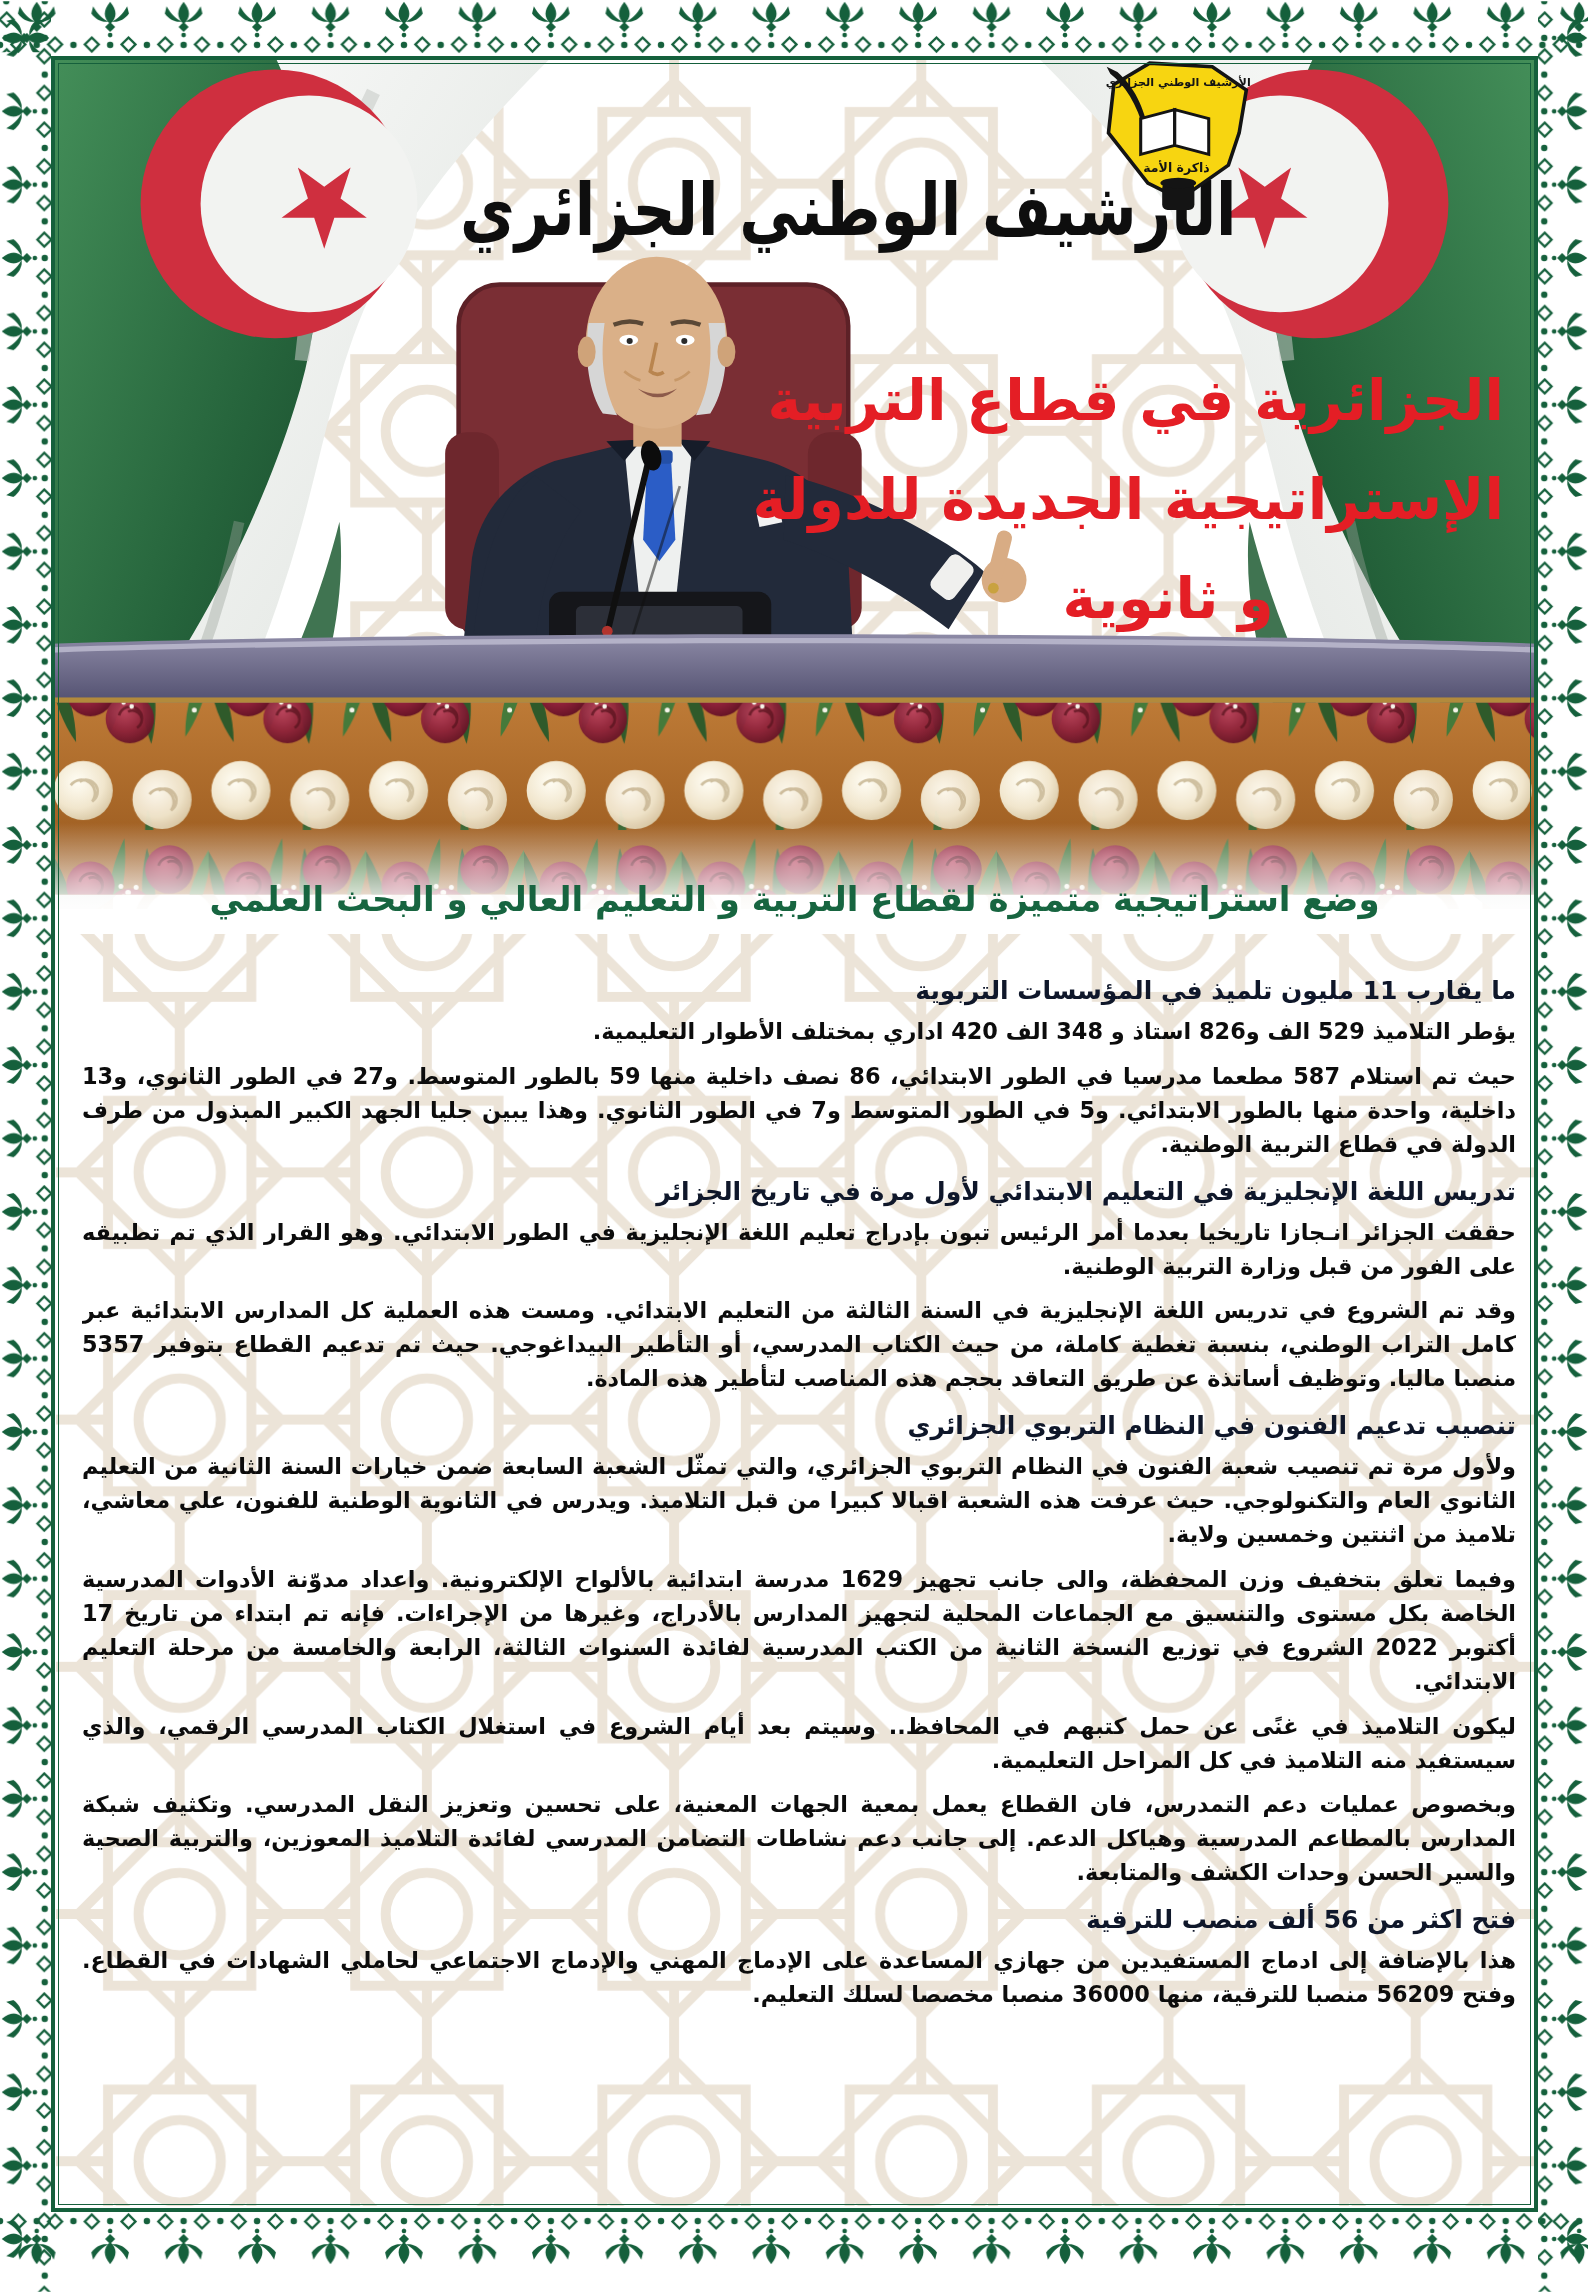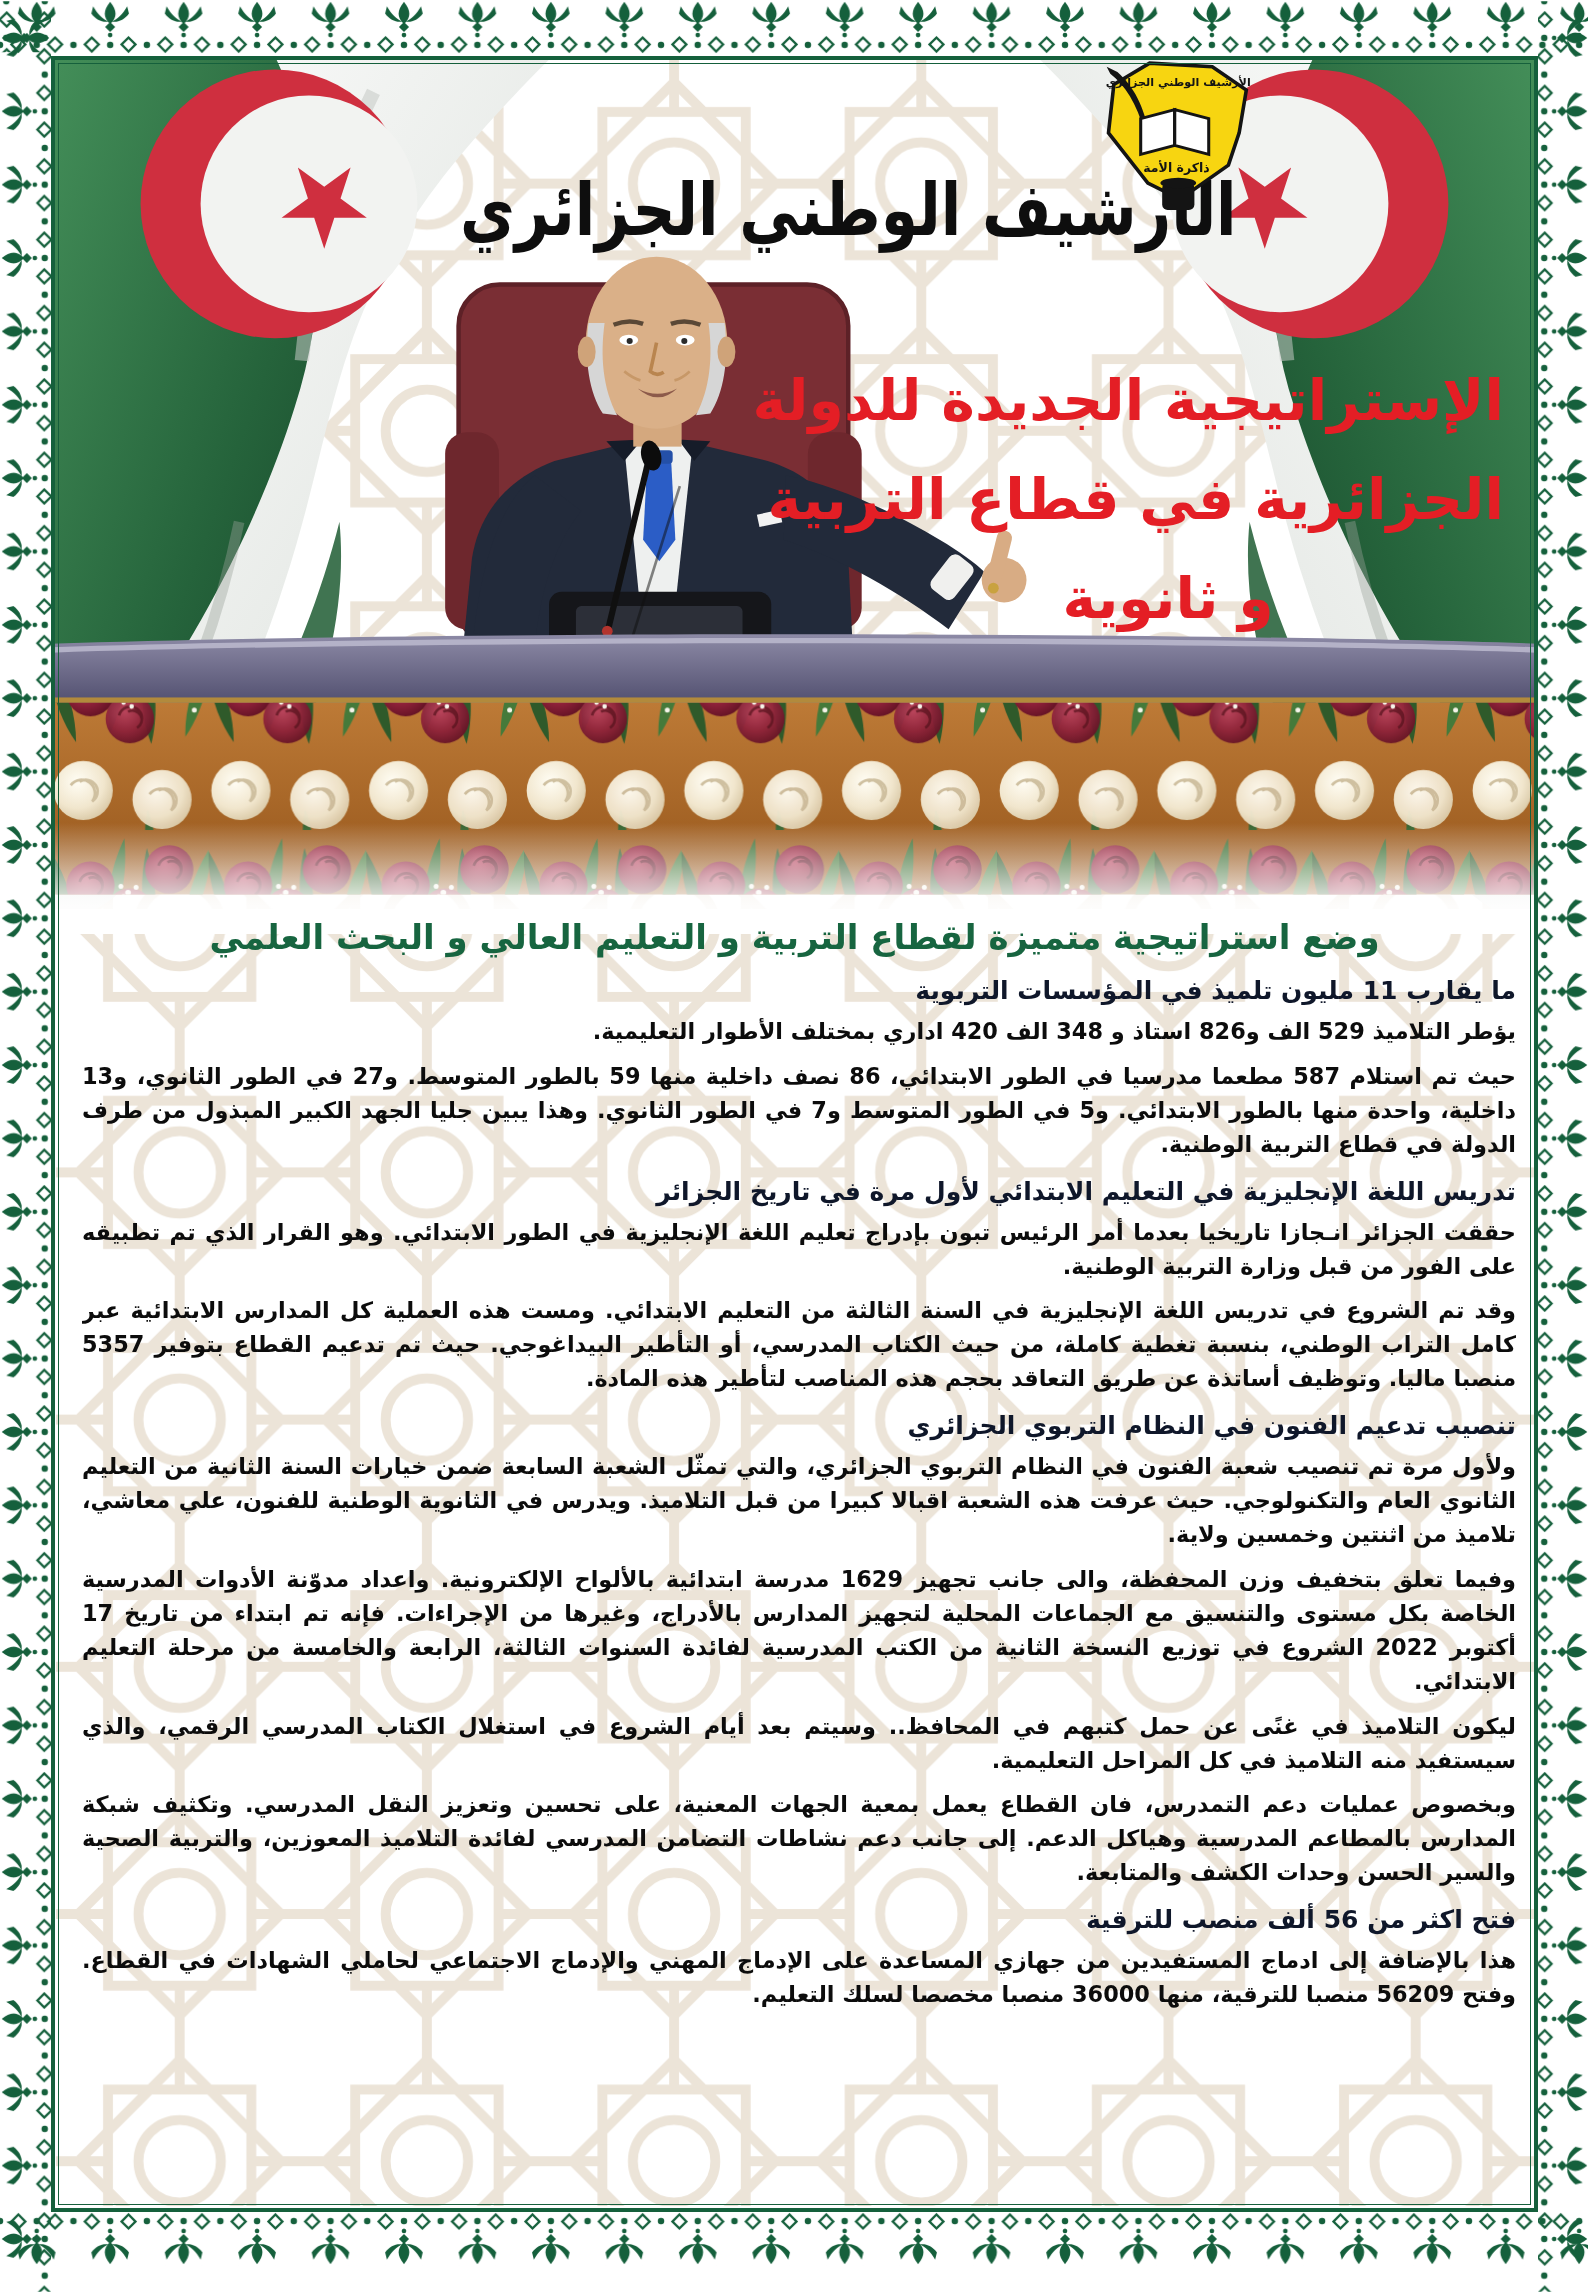--- a/index.html
+++ b/index.html
@@ -18,21 +18,21 @@
   
   .hero{position:absolute;left:51px;top:56px;z-index:1;}
   .calligraphy{position:absolute;left:394px;top:167px;width:734px;z-index:3;
       font-size:73px;font-weight:bold;color:#0e0e0e;white-space:nowrap;text-align:center;
       transform:scaleX(.82);transform-origin:center;letter-spacing:-1.8px;}
   .logo{position:absolute;left:1094px;top:47px;z-index:3;}
   .title{position:absolute;right:85px;top:351px;width:672px;z-index:3;text-align:center;
       color:#e41e25;font-weight:bold;font-size:57px;line-height:99px;}
   .title div{white-space:nowrap;}
   
-  .lead{position:absolute;left:0;top:917px;width:100%;z-index:2;text-align:center;
+  .lead{position:absolute;left:0;top:879px;width:100%;z-index:2;text-align:center;
       color:#176540;font-weight:bold;font-size:34px;}
   .article{position:absolute;left:82px;right:73px;top:960px;height:1247px;overflow:hidden;z-index:2;
       direction:rtl;text-align:justify;text-align-last:right;color:#0c0c0c;}
   .article .p{font-size:22.4px;font-weight:bold;line-height:34px;margin:0 0 10.7px 0;}
   .article .hred{font-size:25px;font-weight:bold;color:#0f172a;margin:16px 0 9px 0;text-align:right;}
 </style>
 </head>
 <body>
 
 <div class="page">
@@ -233,22 +233,22 @@
     <path d="M52 80 L90 70 L90 110 L52 120 Z" fill="#ffffff" stroke="#141414" stroke-width="3.4"></path>
     <path d="M90 70 L128 80 L128 120 L90 110 Z" fill="#ffffff" stroke="#141414" stroke-width="3.4"></path>
     <line x1="90" y1="70" x2="90" y2="110" stroke="#141414" stroke-width="3"></line>
     <rect x="76" y="152" width="36" height="30" rx="6" fill="#141414"></rect>
     <ellipse cx="94" cy="152" rx="20" ry="6" fill="#141414"></ellipse>
     <text x="94" y="44" font-size="12.5" font-weight="bold" text-anchor="middle" fill="#141414">الأرشيف الوطني الجزائري</text>
     <text x="92" y="140" font-size="14" font-weight="bold" text-anchor="middle" fill="#141414">ذاكرة الأمة</text>
   </svg>
 
   <div class="title" dir="rtl">
+    <div>الجزائرية في قطاع التربية</div>
     <div>الإستراتيجية الجديدة للدولة</div>
-    <div>الجزائرية في قطاع التربية</div>
     <div>و ثانوية</div>
   </div>
 
   <div class="lead" dir="rtl">وضع استراتيجية متميزة لقطاع التربية و التعليم العالي و البحث العلمي</div>
 
   <div class="article">
     <div class="hred">ما يقارب 11 مليون تلميذ في المؤسسات التربوية</div>
     <div class="p">يؤطر التلاميذ 529 الف و826 استاذ و 348 الف 420 اداري بمختلف الأطوار التعليمية.</div>
     <div class="p">حيث تم استلام 587 مطعما مدرسيا في الطور الابتدائي، 86 نصف داخلية منها 59 بالطور المتوسط. و27 في الطور الثانوي، و13 داخلية، واحدة منها بالطور الابتدائي. و5 في الطور المتوسط و7 في الطور الثانوي. وهذا يبين جليا الجهد الكبير المبذول من طرف الدولة في قطاع التربية الوطنية.</div>
     <div class="hred">تدريس اللغة الإنجليزية في التعليم الابتدائي لأول مرة في تاريخ الجزائر</div>

